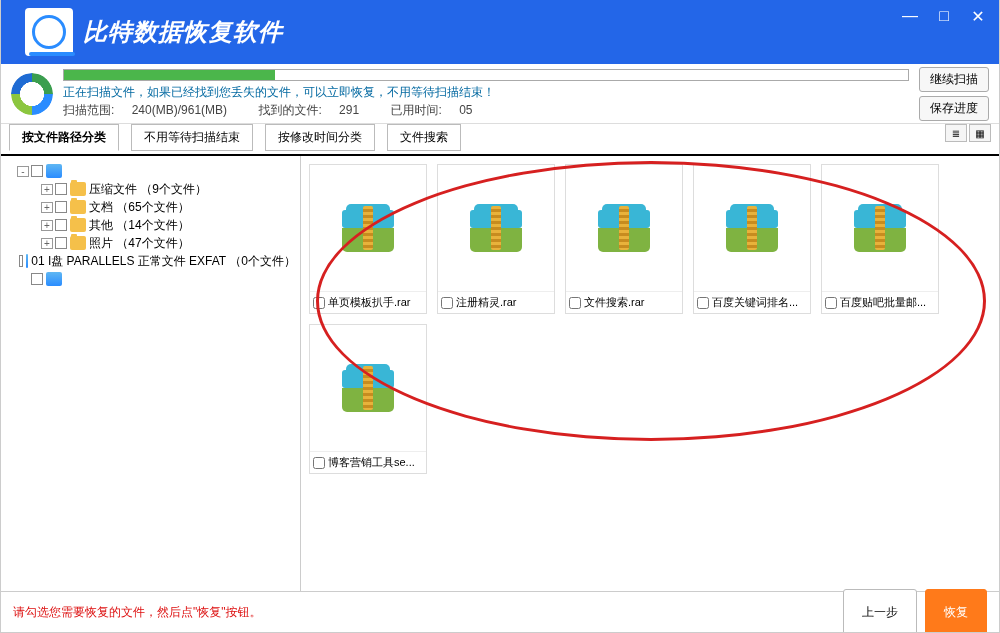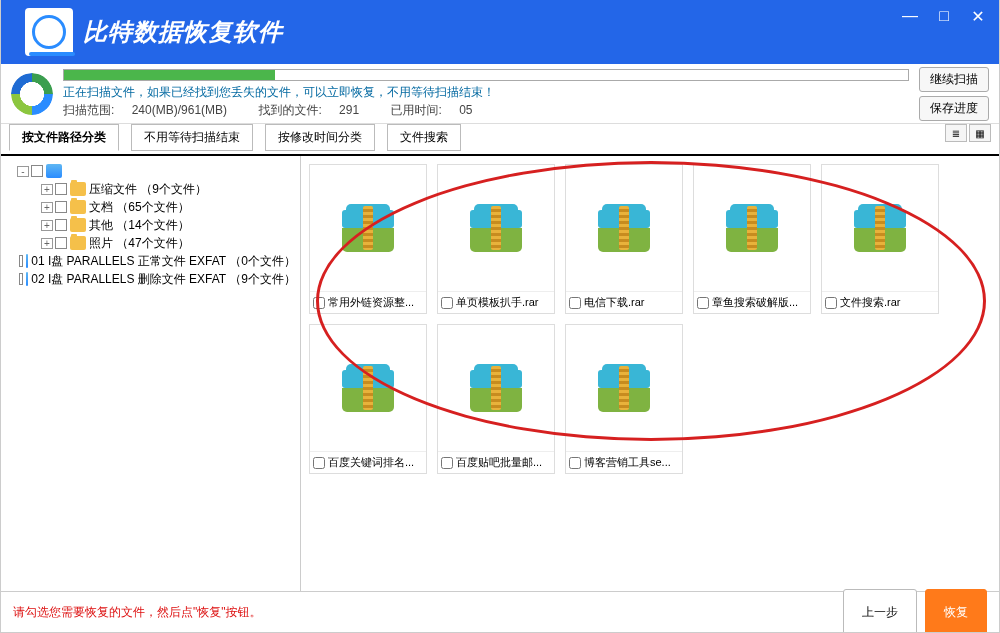--- a/index.html
+++ b/index.html
@@ -154,76 +154,49 @@
     <div class="tree-row ind1">
       <span style="width:14px"></span>
       <span class="tcb"></span>
       <span class="tic drive"></span>
       <span>01 I盘 PARALLELS 正常文件 EXFAT （0个文件）</span>
     </div>
     <div class="tree-row ind1">
       <span style="width:14px"></span>
       <span class="tcb"></span>
       <span class="tic drive"></span>
-      <span>02 I盘 PARALLELS 删除文件 EXFAT （9个文件）</span>
     </div>
   </div>
 
   <div class="grid-wrap">
     <div class="grid" id="file-grid">
         <div class="cell">
           <div class="thumb">
             <div class="rar-ic">
               <div class="rar-top"></div>
               <div class="rar-bot"></div>
               <div class="rar-zip"></div>
             </div>
           </div>
           <div class="cap">
             <input type="checkbox" style="">
-            <span class="cap-label">常用外链资源整...</span>
-          </div>
-        </div>
-        <div class="cell">
-          <div class="thumb">
-            <div class="rar-ic">
-              <div class="rar-top"></div>
-              <div class="rar-bot"></div>
-              <div class="rar-zip"></div>
-            </div>
-          </div>
-          <div class="cap">
-            <input type="checkbox" style="">
             <span class="cap-label">单页模板扒手.rar</span>
           </div>
         </div>
         <div class="cell">
           <div class="thumb">
             <div class="rar-ic">
               <div class="rar-top"></div>
               <div class="rar-bot"></div>
               <div class="rar-zip"></div>
             </div>
           </div>
           <div class="cap">
             <input type="checkbox" style="">
-            <span class="cap-label">电信下载.rar</span>
-          </div>
-        </div>
-        <div class="cell">
-          <div class="thumb">
-            <div class="rar-ic">
-              <div class="rar-top"></div>
-              <div class="rar-bot"></div>
-              <div class="rar-zip"></div>
-            </div>
-          </div>
-          <div class="cap">
-            <input type="checkbox" style="">
-            <span class="cap-label">章鱼搜索破解版...</span>
+            <span class="cap-label">注册精灵.rar</span>
           </div>
         </div>
         <div class="cell">
           <div class="thumb">
             <div class="rar-ic">
               <div class="rar-top"></div>
               <div class="rar-bot"></div>
               <div class="rar-zip"></div>
             </div>
           </div>

